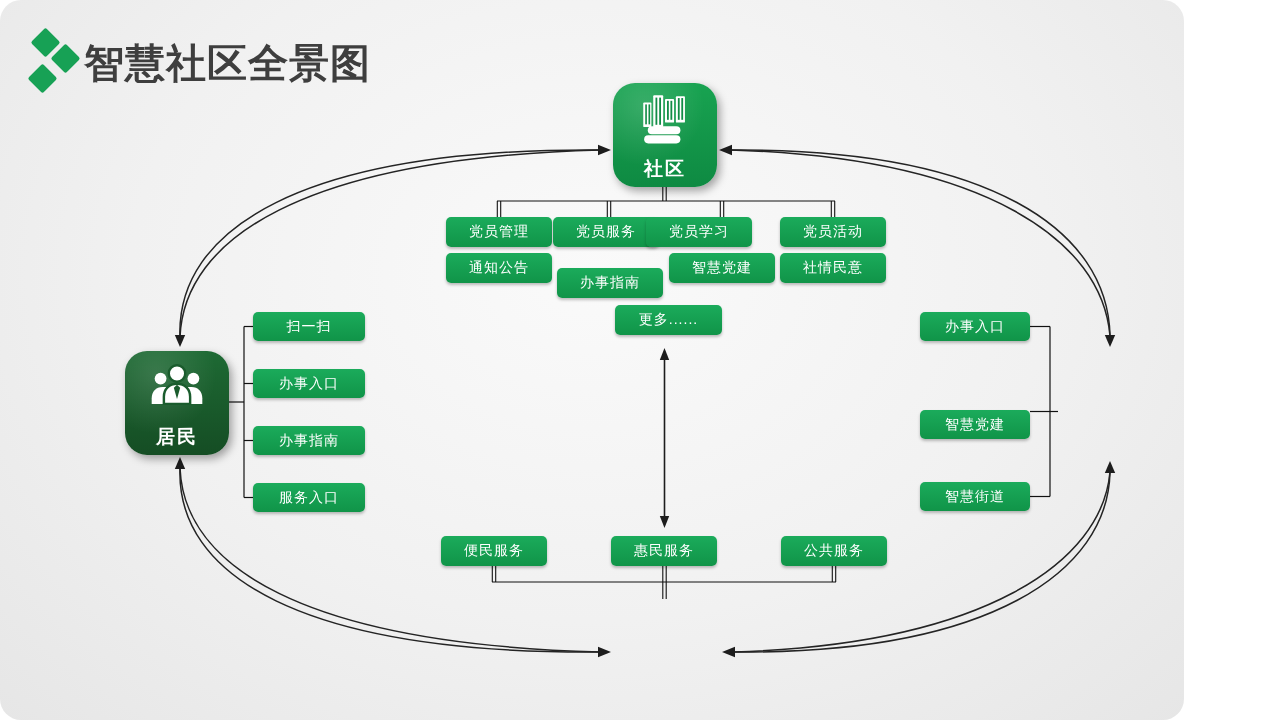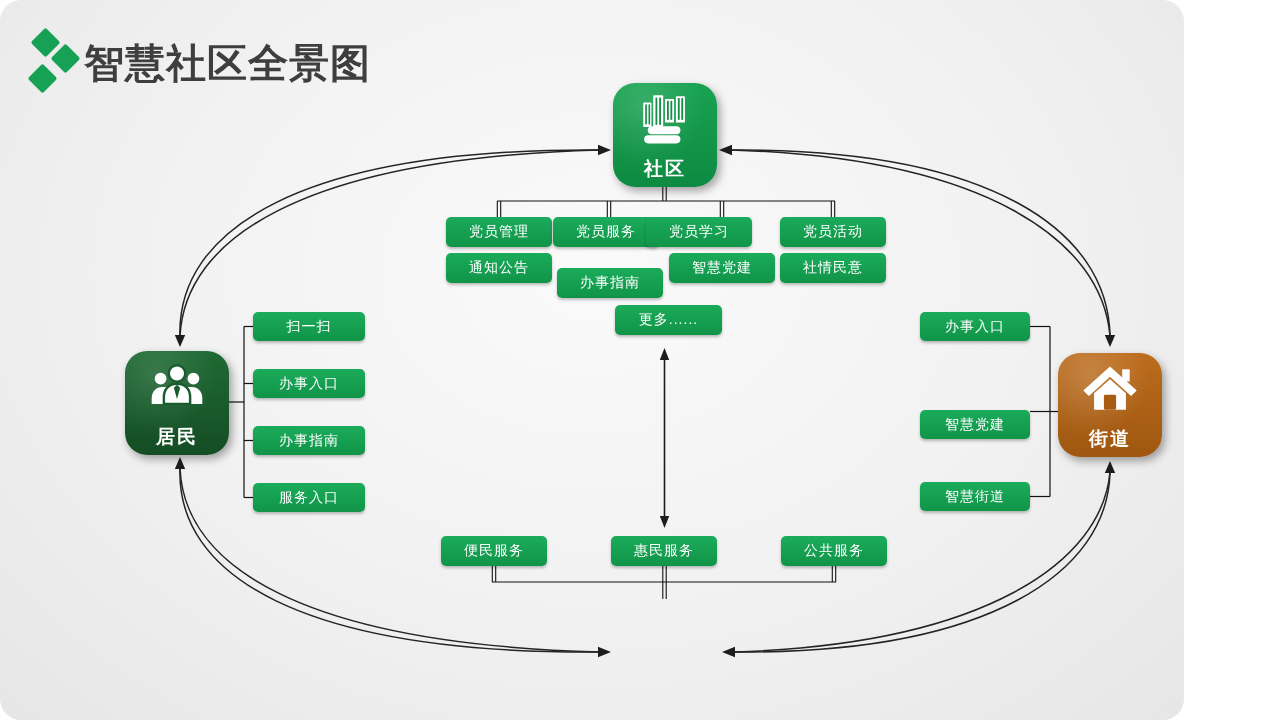--- a/index.html
+++ b/index.html
@@ -164,31 +164,20 @@
       </g>
       <g fill="#fff" stroke="#1a5c2d" stroke-width="2.6">
         <circle cx="32" cy="17.5" r="8.8"></circle>
         <path d="M32 28.5c-8.3 0-14 5.8-14 14V50h28v-7.5c0-8.2-5.7-14-14-14z"></path>
       </g>
       <path d="M32 29.5l-3.4 3.4 3.4 12 3.4-12z" fill="#1a5c2d"></path>
     </svg>
     <div class="nlabel">居民</div>
   </div>
 
-  <div class="node node-street" style="left:1058px;top:353px">
-    <svg viewBox="0 0 64 64" width="60" height="60">
-      <g fill="#fff">
-        <path d="M32 8 L3.5 33.5 L9.5 39.5 L32 19 L54.5 39.5 L60.5 33.5 Z"></path>
-        <rect x="45" y="11" width="8" height="13"></rect>
-        <path d="M15 36.5 L32 21.5 L49 36.5 V54 H15 Z"></path>
-      </g>
-      <rect x="25.5" y="38" width="13" height="16" rx="1.5" fill="#a95d13"></rect>
-    </svg>
-    <div class="nlabel">街道</div>
-  </div>
 
 
   <div class="gbox" style="left:446px;top:217px;width:106px;height:30px">党员管理</div>
   <div class="gbox" style="left:553px;top:217px;width:106px;height:30px">党员服务</div>
   <div class="gbox" style="left:646px;top:217px;width:106px;height:30px">党员学习</div>
   <div class="gbox" style="left:780px;top:217px;width:106px;height:30px">党员活动</div>
 
   <div class="gbox" style="left:446px;top:253px;width:106px;height:30px">通知公告</div>
   <div class="gbox" style="left:557px;top:268px;width:106px;height:30px">办事指南</div>
   <div class="gbox" style="left:669px;top:253px;width:106px;height:30px">智慧党建</div>

